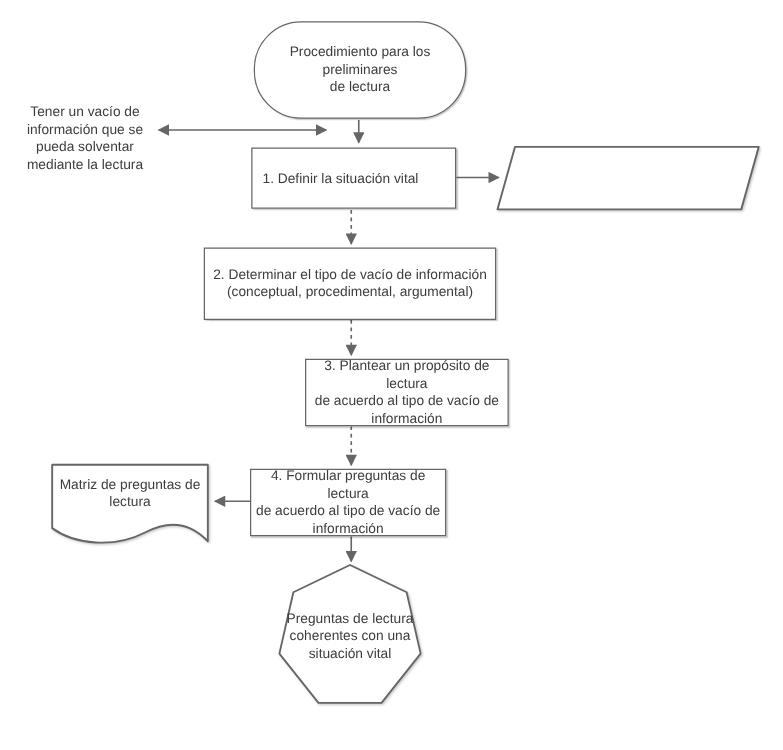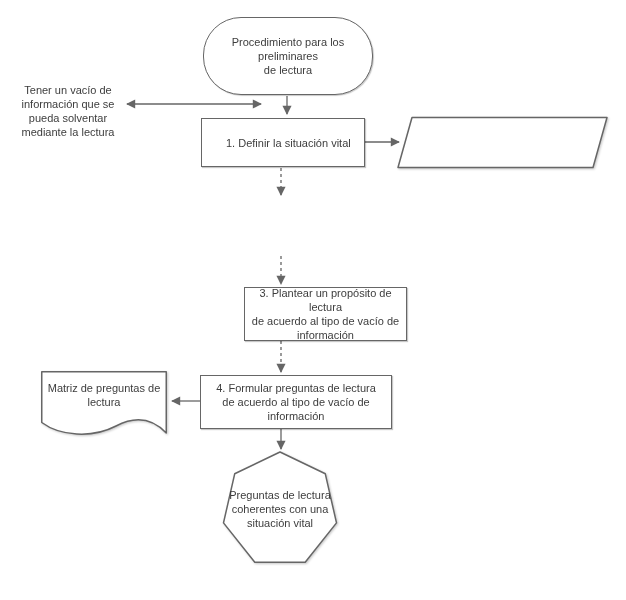--- a/index.html
+++ b/index.html
@@ -51,21 +51,21 @@
     background: #ffffff;
     border: 1.5px solid #666666;
     box-shadow: 1px 1px 1px rgba(0,0,0,0.22);
   }
   .node.terminator {
     border-radius: 38px;
   }
   .node.left-text {
     justify-content: flex-start;
     text-align: left;
-    padding-left: 24px;
+    padding-left: 8px;
   }
   .node.overlay {
     background: transparent;
     border: none;
   }
 </style>
 </head>
 <body>
 
 <div class="canvas">
@@ -105,28 +105,32 @@
 información que se
 pueda solventar
 mediante la lectura</span>
   </div>
 
   <div class="node boxed left-text" style="left:201px; top:118px; width:164px; height:49px;">
     <span>1. Definir la situación vital</span>
   </div>
 
 
+  <div class="node boxed" style="left:163px; top:198px; width:234px; height:58px;">
+    <span>2. Determinar el tipo de vacío de información
+(conceptual, procedimental, argumental)</span>
+  </div>
 
   <div class="node boxed" style="left:200px; top:287px; width:163px; height:54px;margin-left:44px;">
     <span>3. Plantear un propósito de lectura
 de acuerdo al tipo de vacío de
 información</span>
   </div>
 
-  <div class="node boxed" style="left:200px; top:375px; width:192px; height:54px;">
+  <div class="node boxed" style="left:200px; top:375px; width:157px; height:54px;">
     <span>4. Formular preguntas de lectura
 de acuerdo al tipo de vacío de
 información</span>
   </div>
 
   <div class="node overlay" style="left:41px; top:371px; width:126px; height:48px;">
     <span>Matriz de preguntas de
 lectura</span>
   </div>
 

